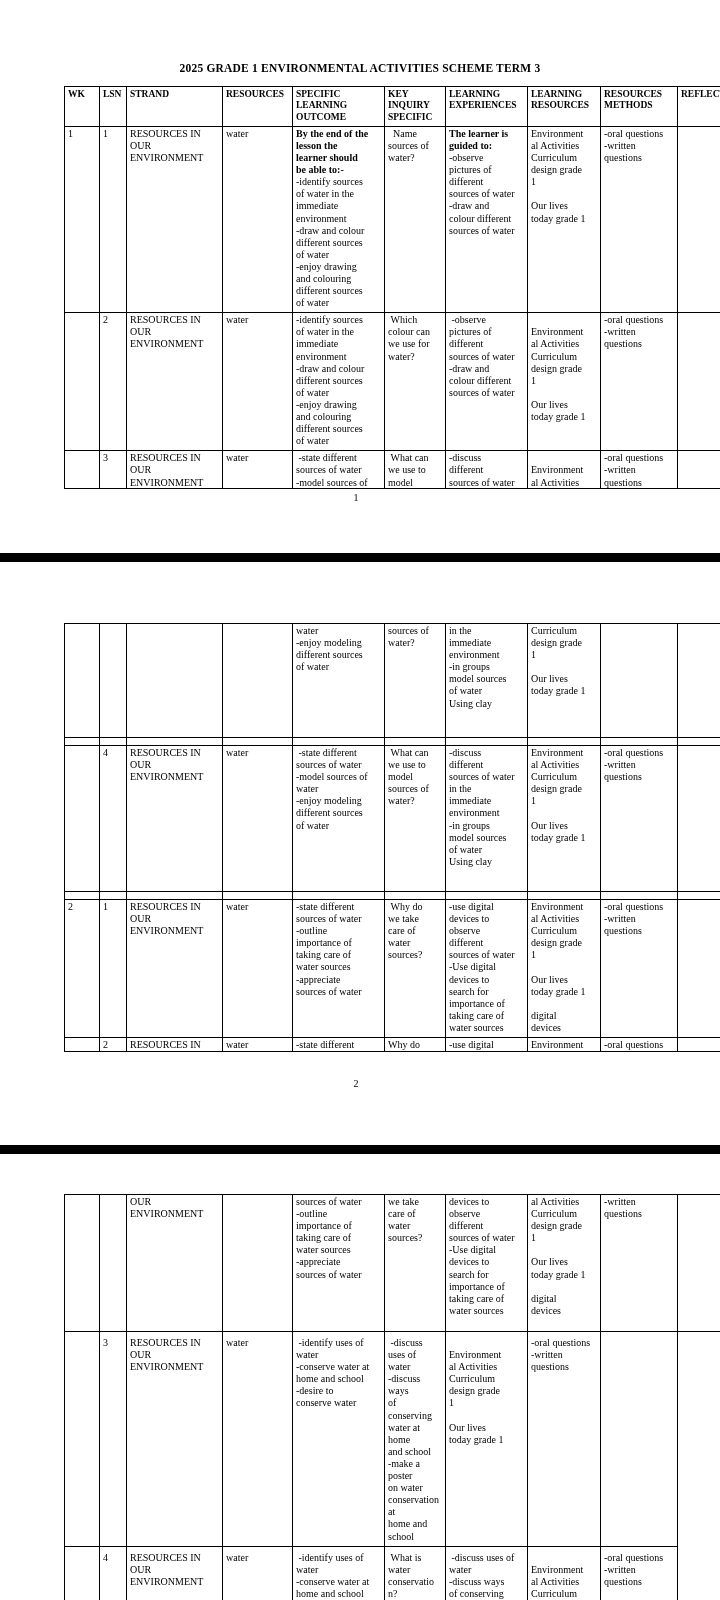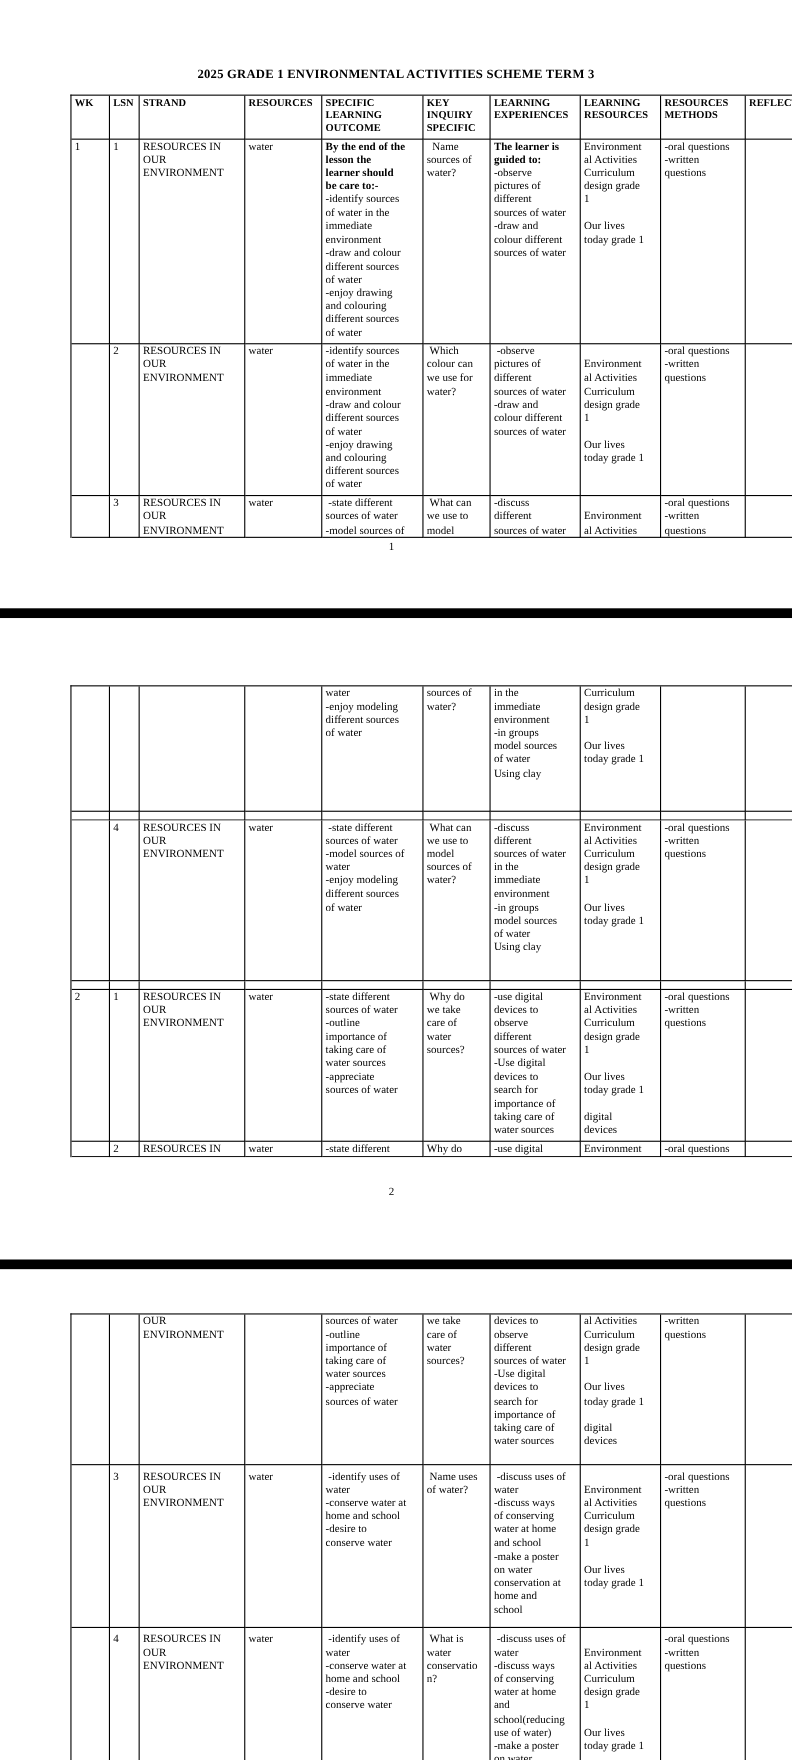--- a/index.html
+++ b/index.html
@@ -64,21 +64,21 @@
       <div class="trow" style="min-height: 184px;">
         <div class="tcell">1</div>
         <div class="tcell">1</div>
         <div class="tcell">RESOURCES IN
 OUR
 ENVIRONMENT</div>
         <div class="tcell">water</div>
         <div class="tcell"><span class="bld">By the end of the
 lesson the
 learner should
-be care to:-
+be able to:-
 </span><span>-identify sources
 of water in the
 immediate
 environment
 -draw and colour
 different sources
 of water
 -enjoy drawing
 and colouring
 different sources
@@ -390,22 +390,20 @@
         <div class="tcell" style="padding-top: 5px;">RESOURCES IN
 OUR
 ENVIRONMENT</div>
         <div class="tcell" style="padding-top: 5px;">water</div>
         <div class="tcell" style="padding-top: 5px;">&nbsp;-identify uses of
 water
 -conserve water at
 home and school
 -desire to
 conserve water</div>
-        <div class="tcell" style="padding-top: 5px;">&nbsp;Name uses
-of water?</div>
         <div class="tcell" style="padding-top: 5px;">&nbsp;-discuss uses of
 water
 -discuss ways
 of conserving
 water at home
 and school
 -make a poster
 on water
 conservation at
 home and

